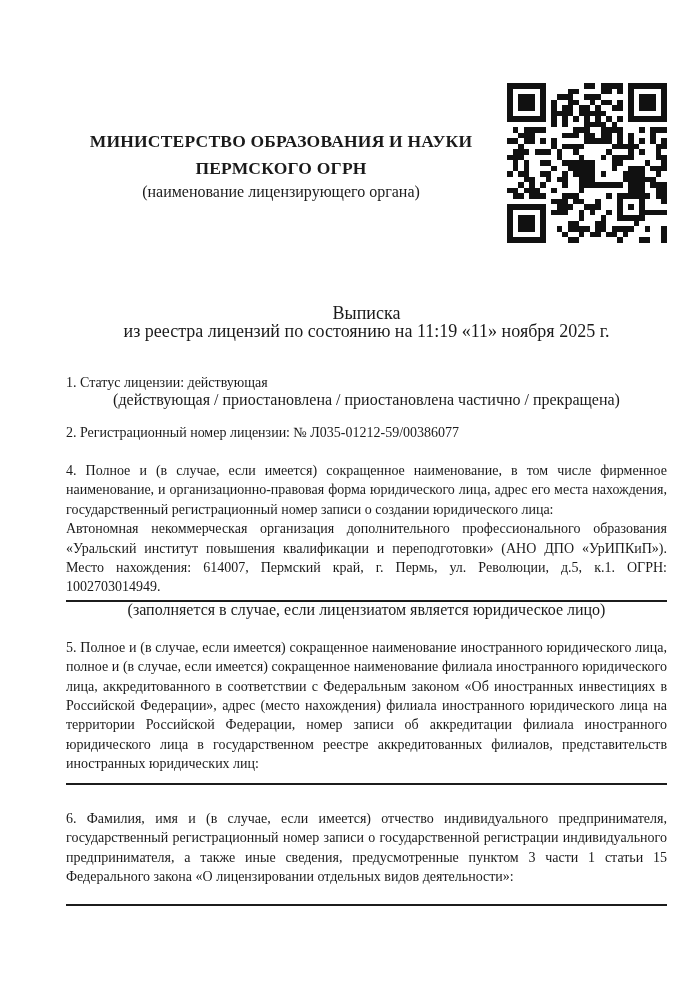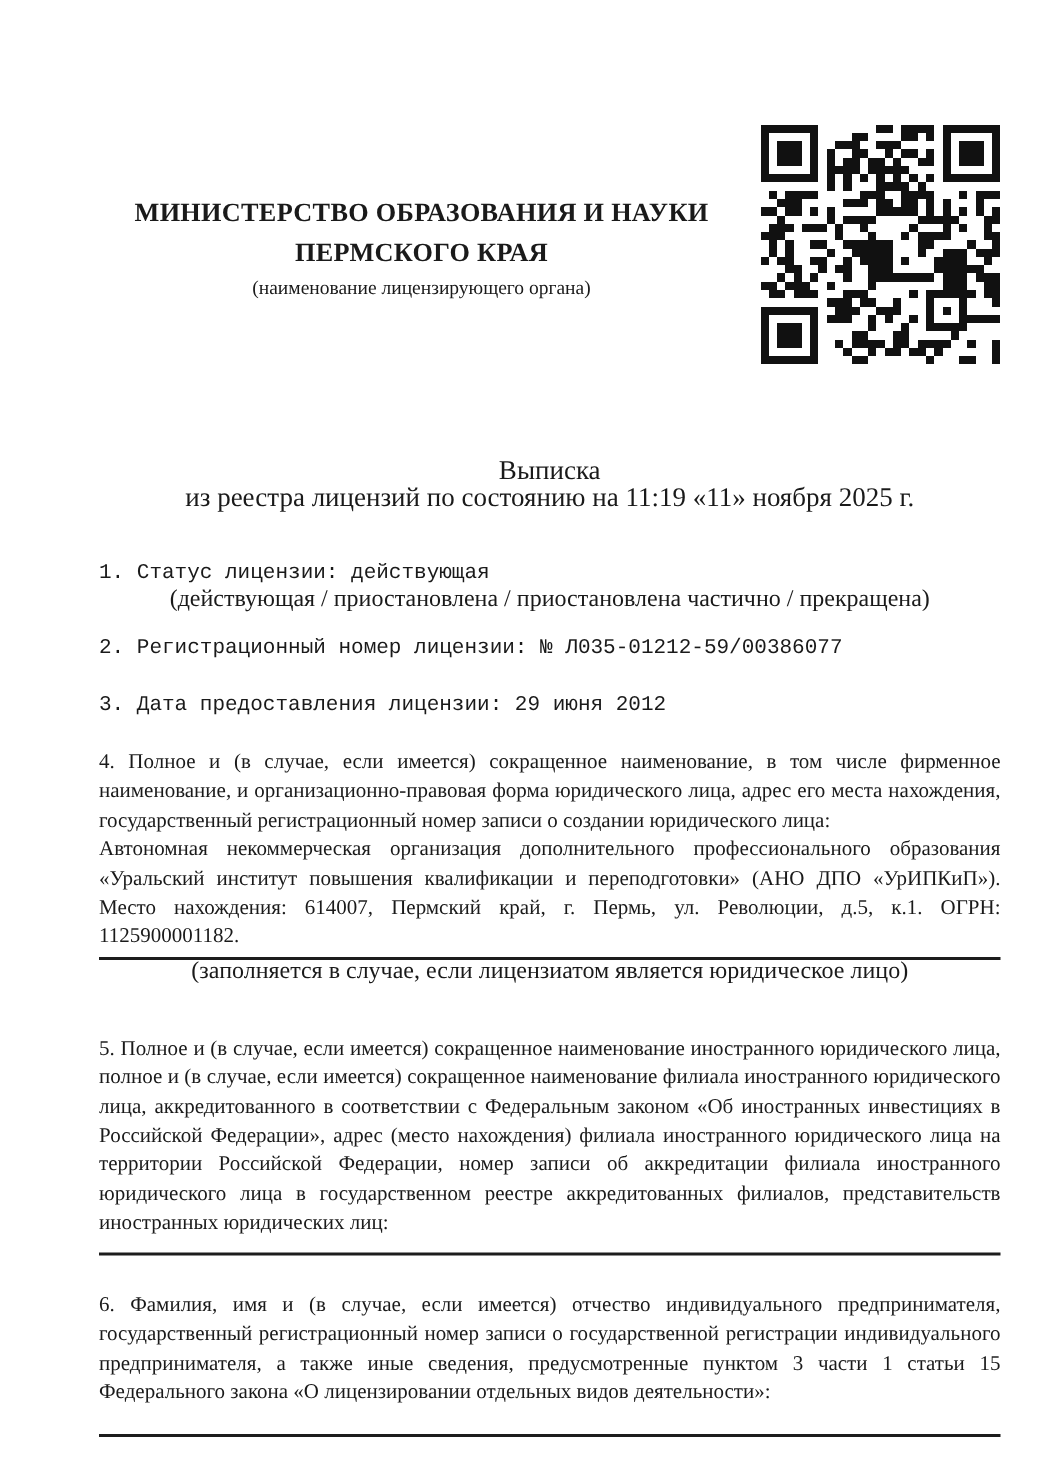--- a/index.html
+++ b/index.html
@@ -30,21 +30,21 @@
     padding-top: 50px;
     text-align: center;
   }
   .org-name {
     font-size: 17.5px;
     font-weight: bold;
     line-height: 27px;
     letter-spacing: 0.2px;
   }
   .org-caption {
-    font-size: 13px;
+    font-size: 16px;
     line-height: 13px;
     margin-top: 3px;
   }
   .qr-box {
     width: 160px;
     height: 160px;
     margin-top: 5px;
     flex: 0 0 auto;
   }
   .qr-box svg { display: block; }
@@ -52,21 +52,20 @@
   .doc-title {
     margin-top: 57px;
     text-align: center;
     font-size: 18px;
     line-height: 17.5px;
   }
   
   .item-line {
     font-size: 14px;
     line-height: 19px;
-    font-family: Liberation Mono, monospace;
   }
   .item-caption {
     font-size: 16px;
     line-height: 13px;
     text-align: center;
     margin-top: 1px;
   }
   .para {
     font-size: 14px;
     line-height: 19.4px;
@@ -74,34 +73,34 @@
   }
   .field-line {
     border: 0;
     border-top: 2px solid #1c1c1c;
     margin: 3px 0 0 0;
   }
   .mt-item1 { margin-top: 33px; }
   .mt-item2 { margin-top: 17px; }
   .mt-item3 { margin-top: 19px; }
   .mt-item4 { margin-top: 19px; }
-  .mt-item5 { margin-top: 36px; }
+  .mt-item5 { margin-top: 22px; }
   .mt-item6 { margin-top: 24px; }
   .sep5 { margin-top: 9px; }
   .sep6 { margin-top: 18px; }
 </style>
 </head>
 <body>
 
 <div class="page">
 
   <div class="header-row">
     <div class="header-text">
       <div class="org-name">МИНИСТЕРСТВО ОБРАЗОВАНИЯ И НАУКИ</div>
-      <div class="org-name">ПЕРМСКОГО КРАЯ</div>
+      <div class="org-name">ПЕРМСКОГО ОГРН</div>
       <div class="org-caption">(наименование лицензирующего органа)</div>
     </div>
     <div class="qr-box" id="qr-box">
         <svg viewBox="0 0 29 29" width="160" height="160" shape-rendering="crispEdges">
           <rect x="0" y="0" width="29" height="29" fill="#ffffff"></rect>
           <g fill="#111111">
             <rect x="0" y="0" width="1" height="1"></rect>
             <rect x="1" y="0" width="1" height="1"></rect>
             <rect x="2" y="0" width="1" height="1"></rect>
             <rect x="3" y="0" width="1" height="1"></rect>
@@ -522,25 +521,24 @@
     <div>из реестра лицензий по состоянию на 11:19 «11» ноября 2025 г.</div>
   </div>
 
   <div class="mt-item1">
     <div class="item-line">1. Статус лицензии: действующая</div>
     <div class="item-caption">(действующая / приостановлена / приостановлена частично / прекращена)</div>
   </div>
 
   <div class="item-line mt-item2">2. Регистрационный номер лицензии: № Л035-01212-59/00386077</div>
 
-  <div class="item-line mt-item3">3. Дата предоставления лицензии: 29 июня 2012</div>
 
   <div class="mt-item4">
     <div class="para">4. Полное и (в случае, если имеется) сокращенное наименование, в том числе фирменное наименование, и организационно-правовая форма юридического лица, адрес его места нахождения, государственный регистрационный номер записи о создании юридического лица:</div>
-    <div class="para">Автономная некоммерческая организация дополнительного профессионального образования «Уральский институт повышения квалификации и переподготовки» (АНО ДПО «УрИПКиП»). Место нахождения: 614007, Пермский край, г. Пермь, ул. Революции, д.5, к.1. ОГРН: 1125900001182.</div>
+    <div class="para">Автономная некоммерческая организация дополнительного профессионального образования «Уральский институт повышения квалификации и переподготовки» (АНО ДПО «УрИПКиП»). Место нахождения: 614007, Пермский край, г. Пермь, ул. Революции, д.5, к.1. ОГРН: 1002703014949.</div>
     <hr class="field-line">
     <div class="item-caption">(заполняется в случае, если лицензиатом является юридическое лицо)</div>
   </div>
 
   <div class="mt-item5">
     <div class="para">5. Полное и (в случае, если имеется) сокращенное наименование иностранного юридического лица, полное и (в случае, если имеется) сокращенное наименование филиала иностранного юридического лица, аккредитованного в соответствии с Федеральным законом «Об иностранных инвестициях в Российской Федерации», адрес (место нахождения) филиала иностранного юридического лица на территории Российской Федерации, номер записи об аккредитации филиала иностранного юридического лица в государственном реестре аккредитованных филиалов, представительств иностранных юридических лиц:</div>
     <hr class="field-line sep5">
   </div>
 
   <div class="mt-item6">

